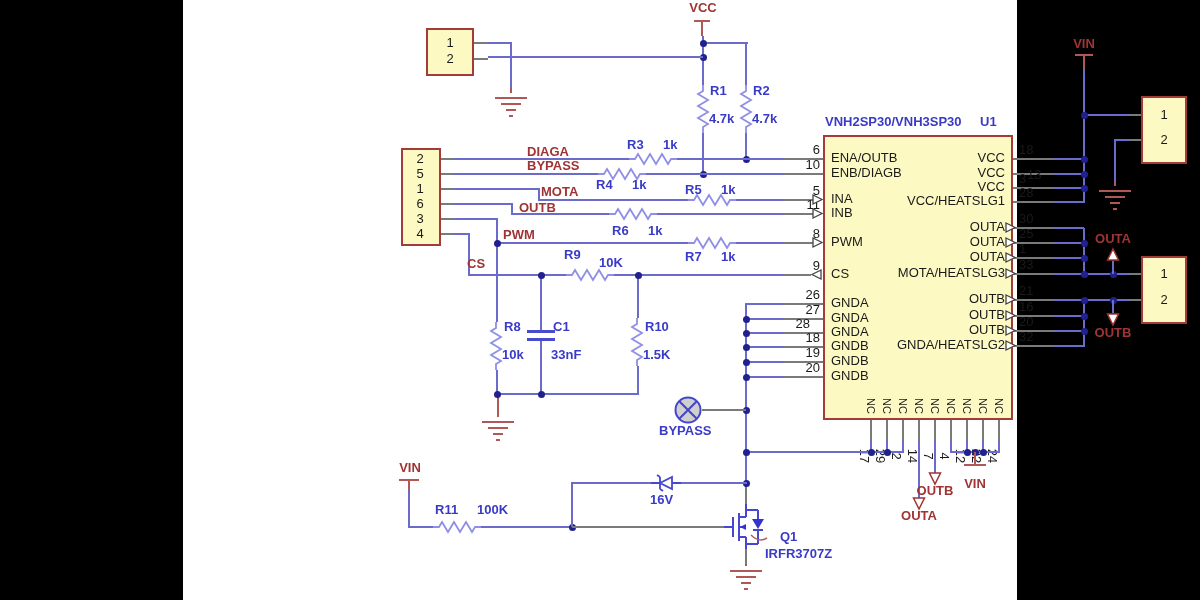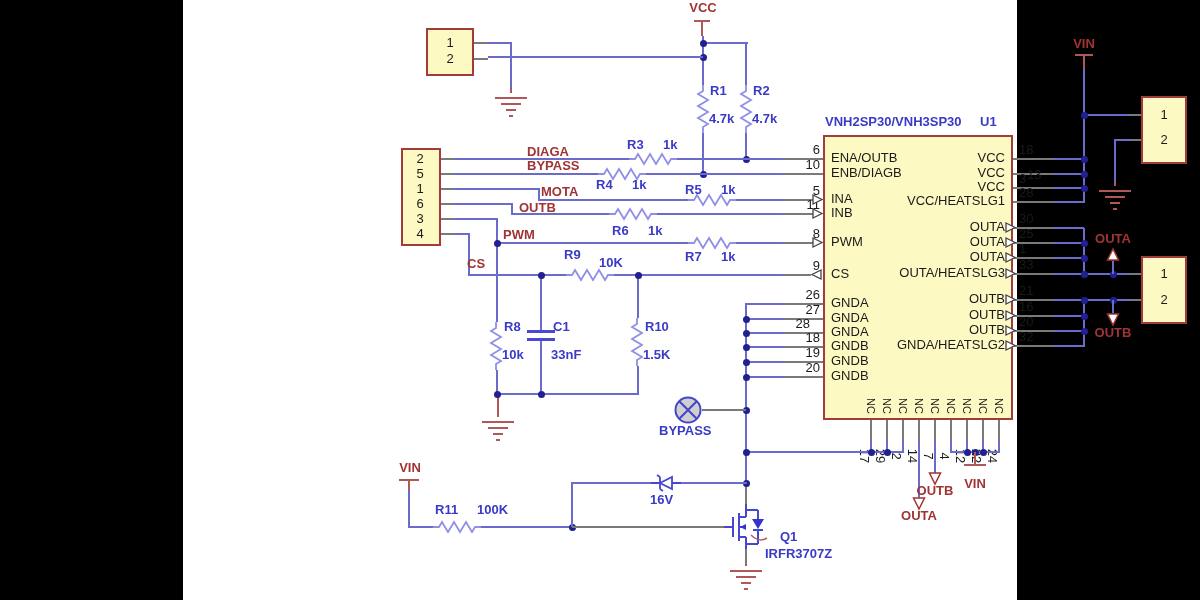--- a/index.html
+++ b/index.html
@@ -277,21 +277,21 @@
       <div class="t pin" style="left:836px;top:212px;">30</div>
       <div class="t icl rgt" style="left:650px;top:220px;width:172px;">OUTA</div>
   <div class="gh" style="left:830px;top:242px;width:42px;"></div>
       <div class="t pin" style="left:836px;top:227px;">25</div>
       <div class="t icl rgt" style="left:650px;top:235px;width:172px;">OUTA</div>
   <div class="gh" style="left:830px;top:257px;width:42px;"></div>
       <div class="t pin" style="left:836px;top:242px;">1</div>
       <div class="t icl rgt" style="left:650px;top:250px;width:172px;">OUTA</div>
   <div class="gh" style="left:830px;top:273px;width:42px;"></div>
       <div class="t pin" style="left:836px;top:258px;">33</div>
-      <div class="t icl rgt" style="left:650px;top:266px;width:172px;">OUTA/HEATSLG3</div>
+      <div class="t icl rgt" style="left:650px;top:266px;width:172px;">MOTA/HEATSLG3</div>
   <div class="gh" style="left:830px;top:299px;width:42px;"></div>
       <div class="t pin" style="left:836px;top:284px;">21</div>
       <div class="t icl rgt" style="left:650px;top:292px;width:172px;">OUTB</div>
   <div class="gh" style="left:830px;top:315px;width:42px;"></div>
       <div class="t pin" style="left:836px;top:300px;">16</div>
       <div class="t icl rgt" style="left:650px;top:308px;width:172px;">OUTB</div>
   <div class="gh" style="left:830px;top:330px;width:42px;"></div>
       <div class="t pin" style="left:836px;top:315px;">20</div>
       <div class="t icl rgt" style="left:650px;top:323px;width:172px;">OUTB</div>
   <div class="gh" style="left:830px;top:345px;width:42px;"></div>

